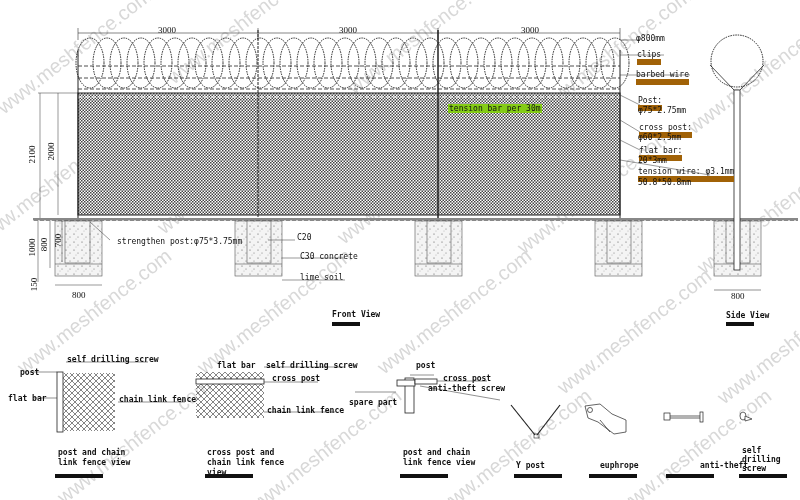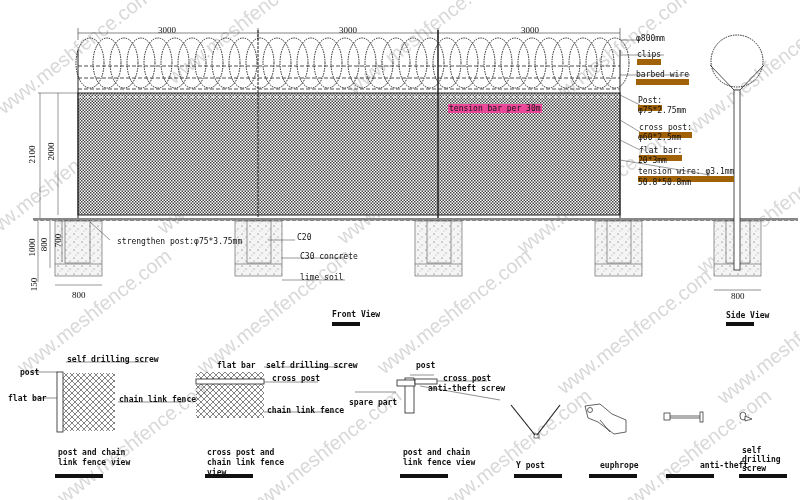--- a/index.html
+++ b/index.html
@@ -223,21 +223,21 @@
 <div class="dim" style="left:339px;top:26px;">3000</div>
 <div class="dim" style="left:521px;top:26px;">3000</div>
 <div class="dim vtext" style="left:23px;top:150px;">2100</div>
 <div class="dim vtext" style="left:42px;top:147px;">2000</div>
 <div class="dim vtext" style="left:23px;top:243px;">1000</div>
 <div class="dim vtext" style="left:38px;top:240px;">800</div>
 <div class="dim vtext" style="left:52px;top:236px;">700</div>
 <div class="dim vtext" style="left:28px;top:280px;">150</div>
 <div class="dim" style="left:72px;top:291px;">800</div>
 
-<div class="lbl" style="left:448px;top:104px;background:#ec4899;padding:0 1px;">tension bar per 30m</div>
+<div class="lbl" style="left:448px;top:104px;background:#84cc16;padding:0 1px;">tension bar per 30m</div>
 <div class="lbl" style="left:117px;top:237px;">strengthen post:φ75*3.75mm</div>
 <div class="lbl" style="left:297px;top:233px;text-align:right;">C20</div>
 <div class="lbl" style="left:300px;top:252px;">C30 concrete</div>
 <div class="lbl" style="left:300px;top:273px;">lime soil</div>
 <div class="lbl bold" style="left:332px;top:310px;">Front View</div>
 <div class="bar" style="left:332px;top:322px;width:28px;"></div>
 
 <div class="lbl" style="left:636px;top:34px;">φ800mm</div>
 <div class="lbl u" style="left:637px;top:50px;">clips</div>
 <div class="lbl u" style="left:636px;top:70px;">barbed wire</div>

